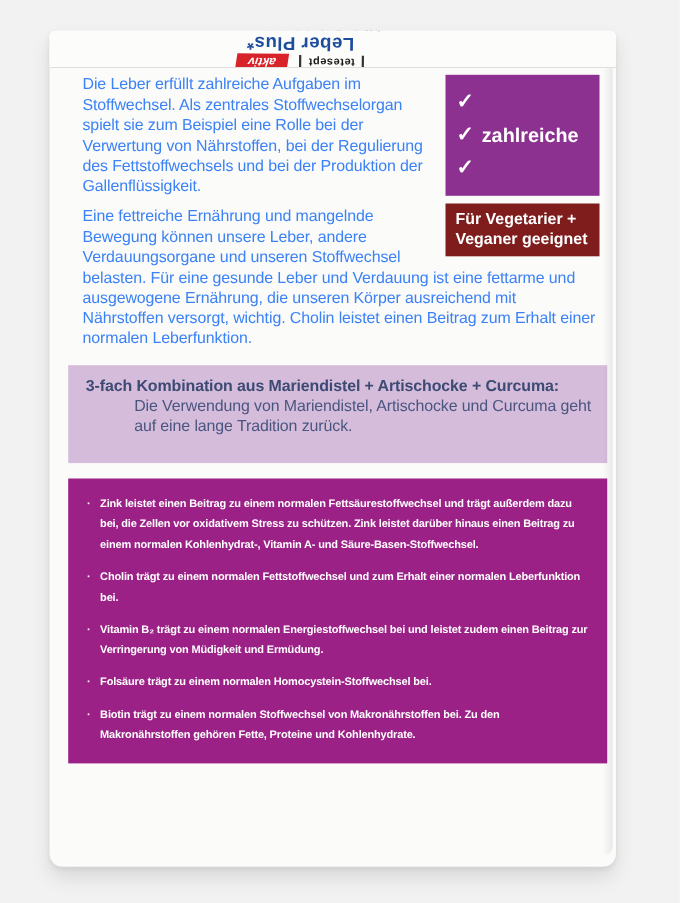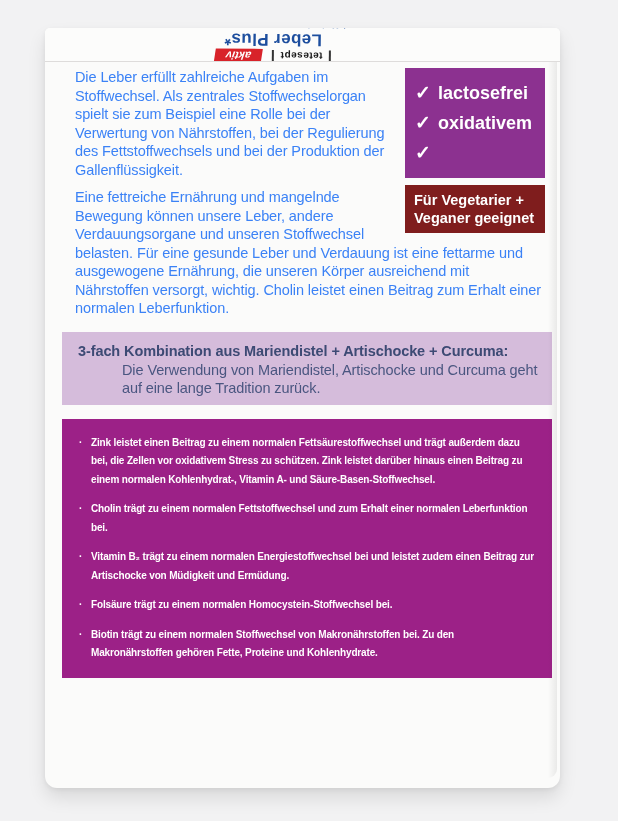--- a/index.html
+++ b/index.html
@@ -47,21 +47,21 @@
   .content{position:absolute;top:34px;left:0;right:0;padding:6px 15px 0 30px;}
   .badges{float:right;width:140px;margin:0 0 6px 10px;}
   .claims-badge{background:#8c3190;padding:10px 6px 10px 10px;}
   .claim-row{display:flex;align-items:center;gap:7px;color:#ffffff;
     font-weight:bold;font-size:18px;line-height:30px;white-space:nowrap;}
   .check{font-size:19px;flex:0 0 auto;}
   .vegan-badge{background:#7f1d1d;margin-top:7px;padding:6px 9px;color:#fff;
     font-weight:bold;font-size:14.5px;line-height:18px;}
   .para{color:#3b82f6;font-size:14.5px;line-height:18.5px;letter-spacing:-0.1px;
     margin:0 0 9px 0;hyphens:auto;}
-  .combo-box{background:#d5bcdb;margin:14px -7px 0 -13px;padding:10px 14px 8px 16px;}
+  .combo-box{background:#d5bcdb;margin:14px -7px 0 -13px;padding:10px 14px 24px 16px;}
   .combo-heading{color:#3d4a74;font-weight:bold;font-size:14.5px;line-height:19px;letter-spacing:-0.1px;}
   .combo-body{color:#4a5680;font-size:14.5px;line-height:18px;letter-spacing:-0.1px;margin-left:44px;}
   .benefits-box{background:#9c2187;margin:14px -7px 0 -13px;padding:15px 14px 15px 16px;}
   .benefits-list{list-style:none;margin:0;padding:0;}
   .benefits-list li{
     position:relative;padding-left:13px;margin:0 0 11px 0;
     color:#ffffff;font-weight:bold;font-size:10px;line-height:18.5px;letter-spacing:-0.15px;
     hyphens:auto;
   }
   .benefits-list li:last-child{margin-bottom:0;}
@@ -82,25 +82,24 @@
       <div class="flap-subtitle">mit Mariendistel + Artischocke + Curcuma</div>
     </div>
   </div>
 
   <div class="content">
 
     <div class="badges">
       <div class="claims-badge">
         <div class="claim-row">
           <span class="check">✓</span>
-          <span>lactosefrei</span>
         </div>
         <div class="claim-row">
           <span class="check">✓</span>
-          <span>oxidativem</span>
+          <span>zahlreiche</span>
         </div>
         <div class="claim-row">
           <span class="check">✓</span>
         </div>
       </div>
       <div class="vegan-badge">
         <div>Für Vegetarier +</div>
         <div>Veganer geeignet</div>
       </div>
     </div>
@@ -111,21 +110,21 @@
 
     <div class="combo-box">
       <div class="combo-heading">3-fach Kombination aus Mariendistel + Artischocke + Curcuma:</div>
       <div class="combo-body">Die Verwendung von Mariendistel, Artischocke und Curcuma geht auf eine lange Tradition zurück.</div>
     </div>
 
     <div class="benefits-box">
       <ul class="benefits-list">
         <li>Zink leistet einen Beitrag zu einem normalen Fettsäurestoffwechsel und trägt außerdem dazu bei, die Zellen vor oxidativem Stress zu schützen. Zink leistet darüber hinaus einen Beitrag zu einem normalen Kohlenhydrat-, Vitamin A- und Säure-Basen-Stoffwechsel.</li>
         <li>Cholin trägt zu einem normalen Fettstoffwechsel und zum Erhalt einer normalen Leberfunktion bei.</li>
-        <li>Vitamin B₂ trägt zu einem normalen Energiestoffwechsel bei und leistet zudem einen Beitrag zur Artischocke von Müdigkeit und Ermüdung.</li>
+        <li>Vitamin B₂ trägt zu einem normalen Energiestoffwechsel bei und leistet zudem einen Beitrag zur Verringerung von Müdigkeit und Ermüdung.</li>
         <li>Folsäure trägt zu einem normalen Homocystein-Stoffwechsel bei.</li>
         <li>Biotin trägt zu einem normalen Stoffwechsel von Makronährstoffen bei. Zu den Makronährstoffen gehören Fette, Proteine und Kohlenhydrate.</li>
       </ul>
     </div>
 
   </div>
 
   <div class="side-shade"></div>
 </div>
 

